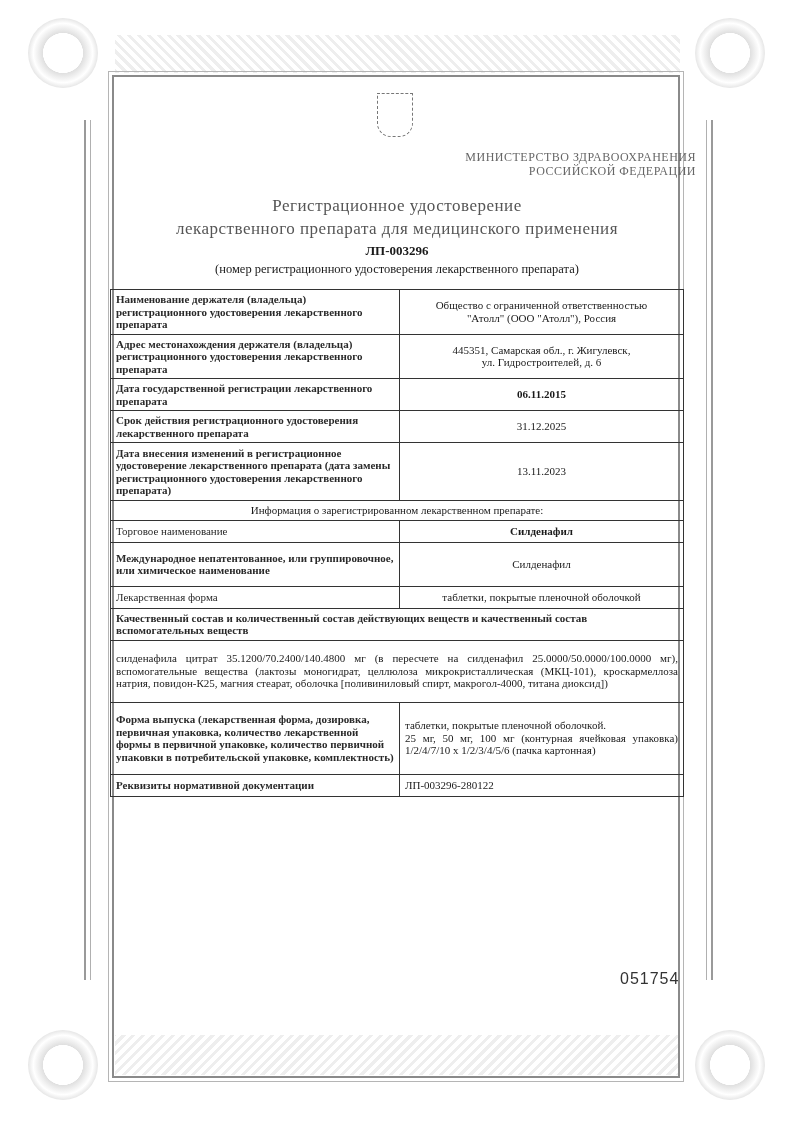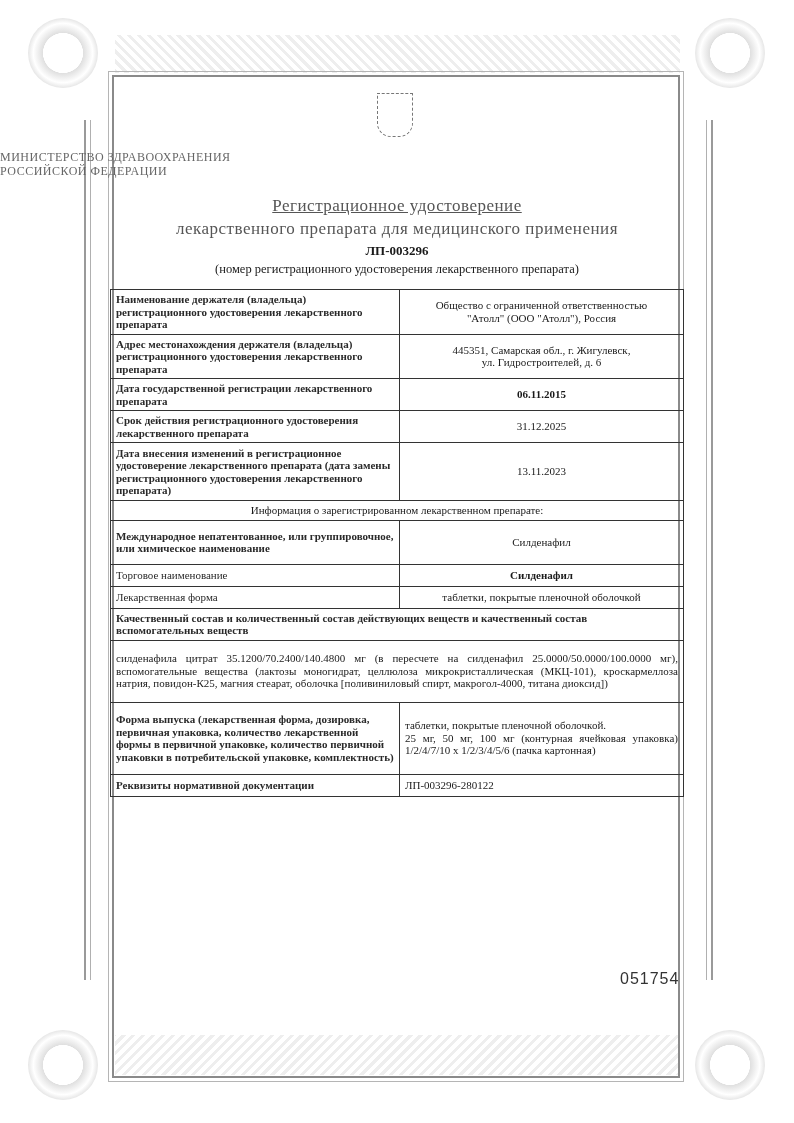--- a/index.html
+++ b/index.html
@@ -15,24 +15,24 @@
          border-left:1px solid #b0b0b0; border-right:2px solid #9a9a9a; }
   .corner { position:absolute; width:70px; height:70px; border-radius:50%;
          background:radial-gradient(circle, #fff 40%, #d8d8d8 41%, #fff 60%, #e2e2e2 70%, #fff 80%); opacity:0.8; }
   .band-top { position:absolute; left:115px; top:35px; width:565px; height:38px;
          background:repeating-linear-gradient(45deg,#eeeeee 0 3px,#ffffff 3px 7px); }
   .band-bot { position:absolute; left:115px; top:1035px; width:565px; height:40px;
          background:repeating-linear-gradient(-45deg,#eeeeee 0 3px,#ffffff 3px 7px); }
   .content { position:absolute; left:0; top:0; width:794px; }
   .emblem { position:absolute; left:377px; top:93px; width:36px; height:44px;
          border:1px dashed #777; border-radius:0 0 14px 14px; box-sizing:border-box; }
-  .ministry { position:absolute; left:0; width:660px; text-align:left;
-         font-size:12px; letter-spacing:0.5px; color:#666; }
+  .ministry { position:absolute; left:0; width:660px; text-align:right;
+         font-size:12px; letter-spacing:0.5px; color:#666;padding-left:36px; }
   .title1 { position:absolute; left:0; top:196px; width:794px; text-align:center;
-         font-size:17px; color:#555; letter-spacing:0.5px;text-decoration:underline; }
+         font-size:17px; color:#555; letter-spacing:0.5px; }
   .title2 { position:absolute; left:0; top:219px; width:794px; text-align:center;
          font-size:17px; color:#555; letter-spacing:0.5px; }
   .regnum { position:absolute; left:0; top:243px; width:794px; text-align:center;
          font-size:13px; font-weight:bold; }
   .regnum-caption { position:absolute; left:0; top:262px; width:794px; text-align:center;
          font-size:12.5px; }
   table.main { position:absolute; left:110px; top:289px; width:574px; border-collapse:collapse;
          font-size:11px; line-height:12.5px; }
   table.main td { border:1px solid #333; padding:3px 5px; vertical-align:middle; }
   td.lbl { width:278px; font-weight:bold; color:#2a2a2a; }
@@ -92,27 +92,27 @@
       <td class="lbl">Срок действия регистрационного удостоверения лекарственного препарата</td>
       <td class="val">31.12.2025</td>
     </tr>
     <tr style="height:58px;">
       <td class="lbl">Дата внесения изменений в регистрационное удостоверение лекарственного препарата (дата замены регистрационного удостоверения лекарственного препарата)</td>
       <td class="val">13.11.2023</td>
     </tr>
     <tr style="height:18px;">
       <td colspan="2" class="span-c">Информация о зарегистрированном лекарственном препарате:</td>
     </tr>
+    <tr style="height:22px;">
+      <td class="lbl light">Торговое наименование</td>
+      <td class="val bold">Силденафил</td>
+    </tr>
     <tr style="height:44px;">
       <td class="lbl">Международное непатентованное, или группировочное, или химическое наименование</td>
       <td class="val">Силденафил</td>
-    </tr>
-    <tr style="height:22px;">
-      <td class="lbl light">Торговое наименование</td>
-      <td class="val bold">Силденафил</td>
     </tr>
     <tr style="height:22px;">
       <td class="lbl light">Лекарственная форма</td>
       <td class="val">таблетки, покрытые пленочной оболочкой</td>
     </tr>
     <tr style="height:32px;margin-top:8px;">
       <td colspan="2" class="lbl left">Качественный состав и количественный состав действующих веществ и качественный состав вспомогательных веществ</td>
     </tr>
     <tr style="height:62px;">
       <td colspan="2" class="just">силденафила цитрат 35.1200/70.2400/140.4800 мг (в пересчете на силденафил 25.0000/50.0000/100.0000 мг), вспомогательные вещества (лактозы моногидрат, целлюлоза микрокристаллическая (МКЦ-101), кроскармеллоза натрия, повидон-К25, магния стеарат, оболочка [поливиниловый спирт, макрогол-4000, титана диоксид])</td>

